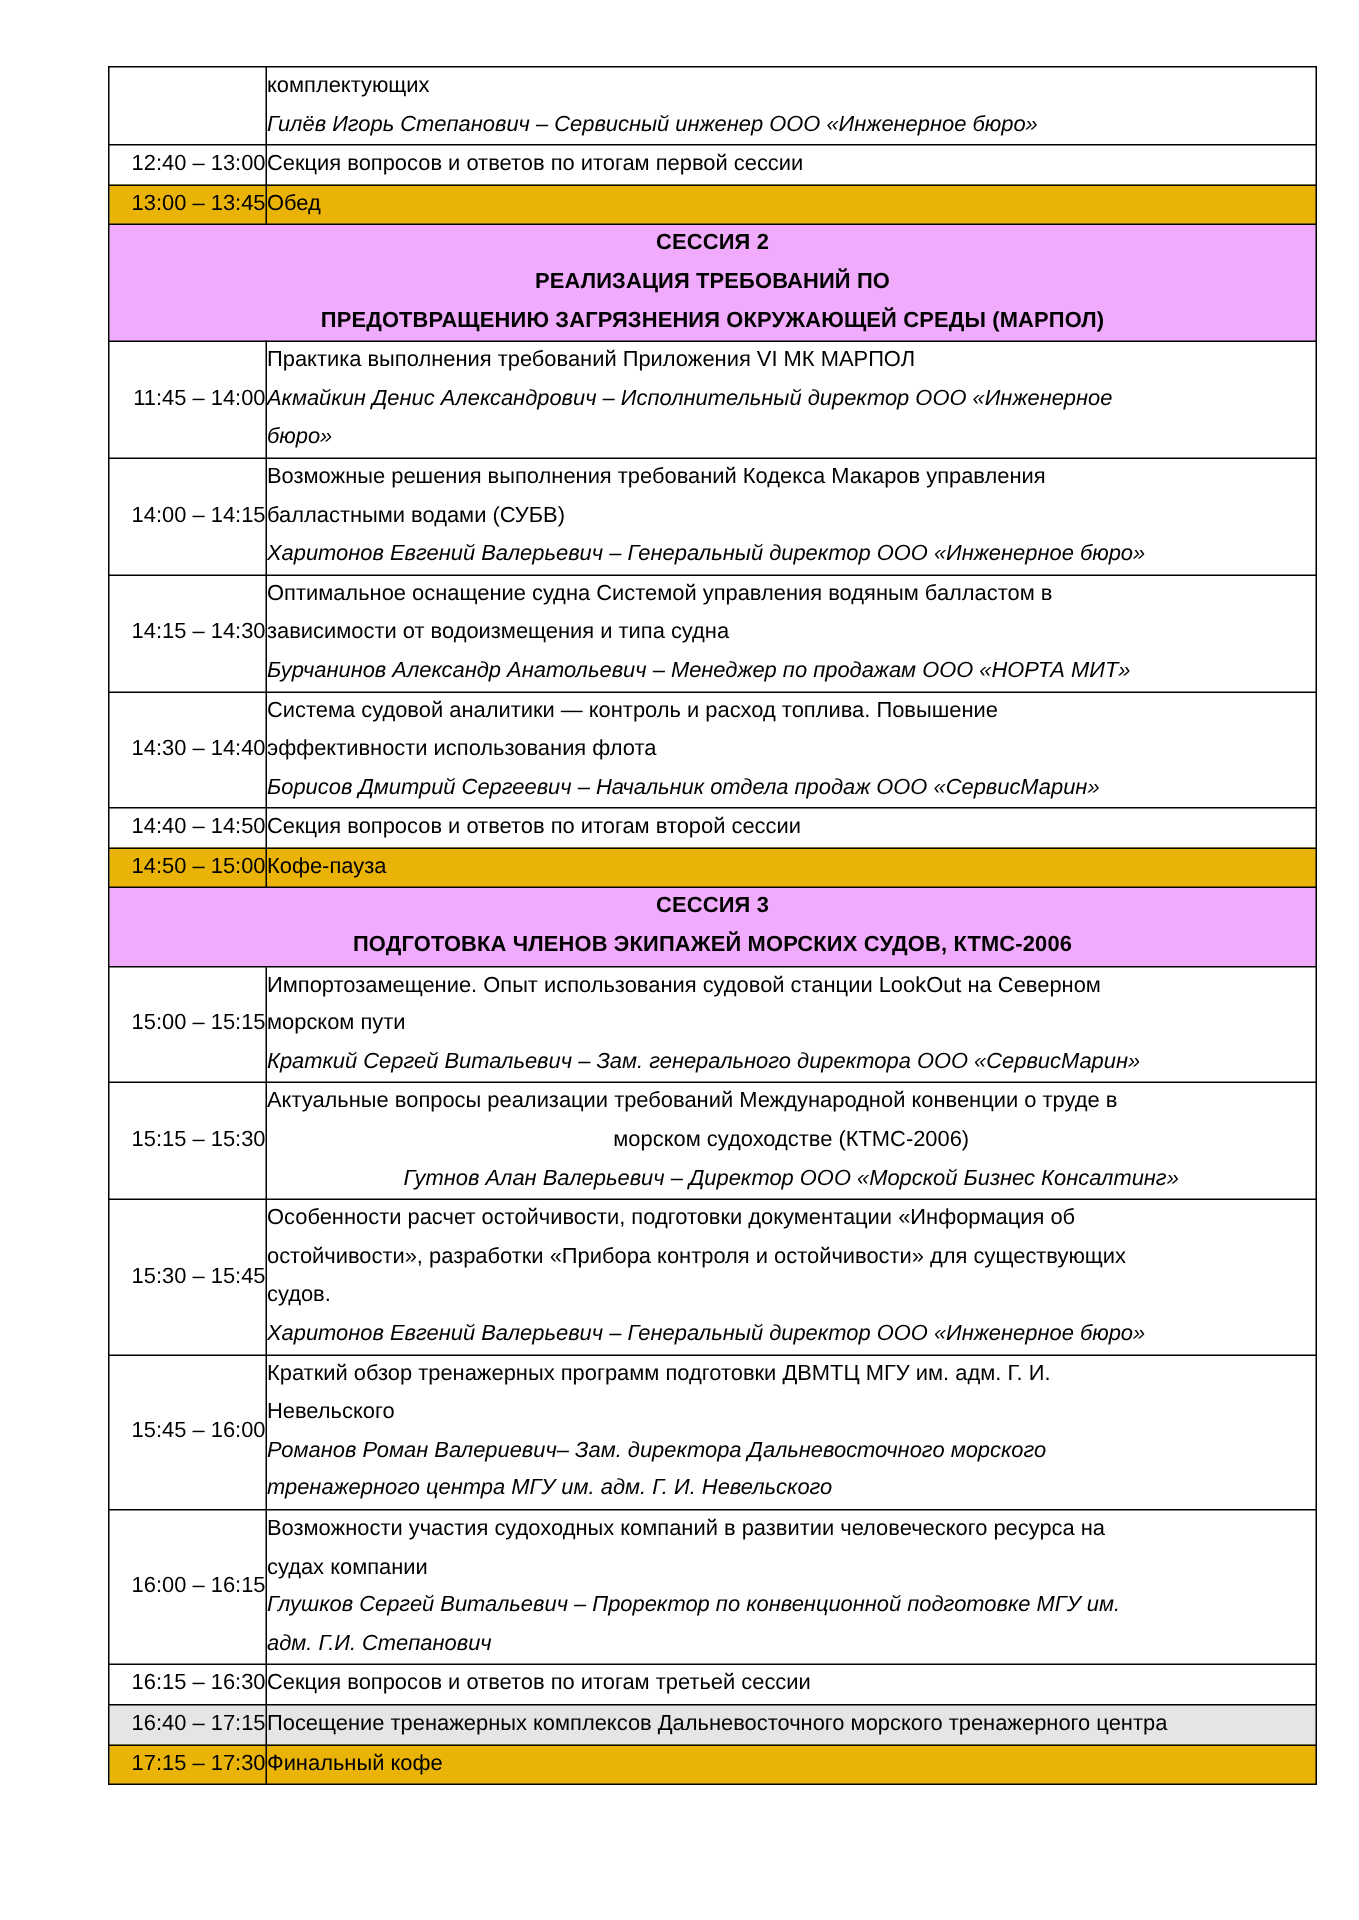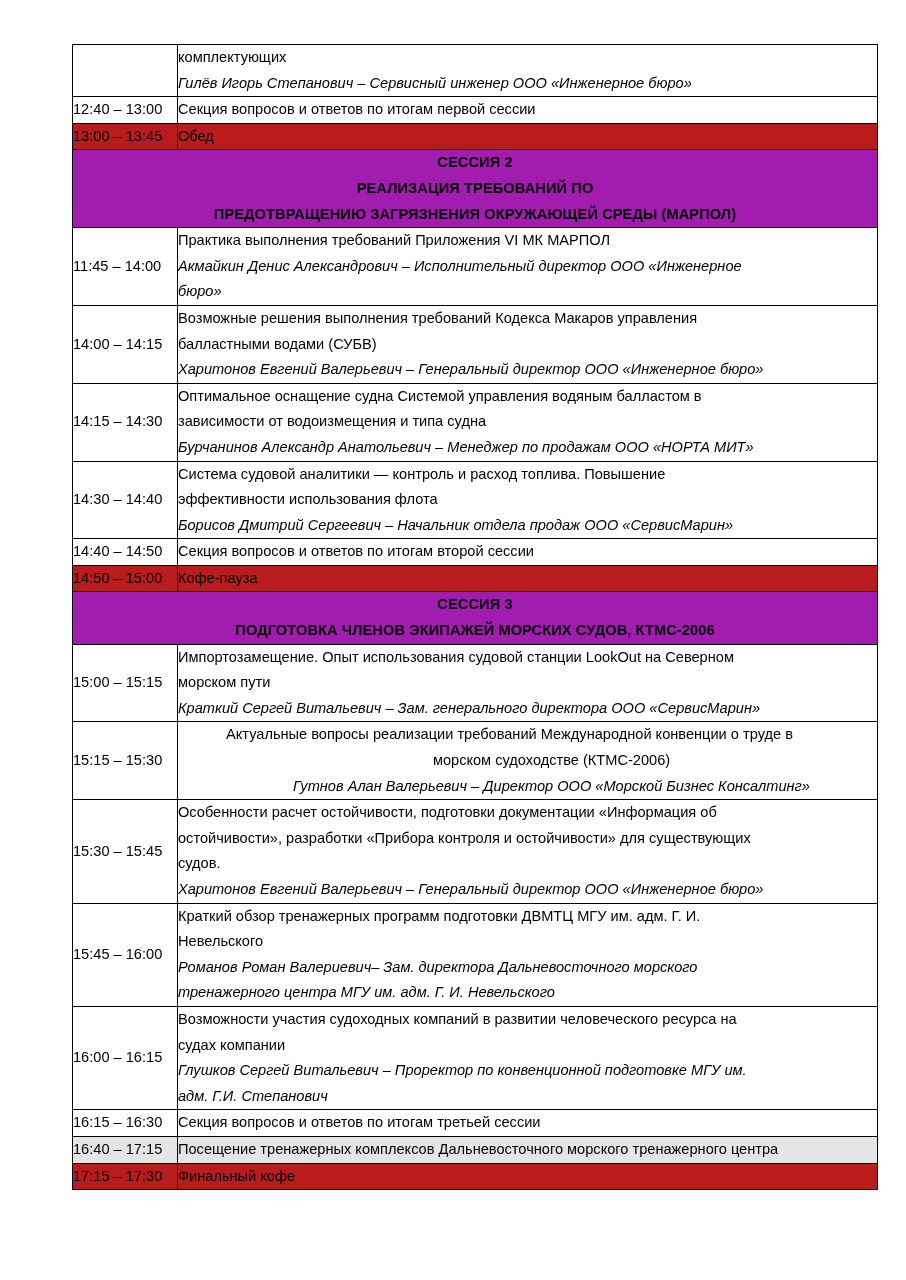--- a/index.html
+++ b/index.html
@@ -33,52 +33,51 @@
 
   table.schedule td {
     border: 1px solid #000000;
     padding: 0;
     vertical-align: middle;
     font-size: 14.6px;
     line-height: 25.6px;
   }
 
   td.time {
-    text-align: left;
+    text-align: right;
     white-space: nowrap;
     font-size: 14.6px;
     padding: 0 2px;
   }
   td.desc {
     padding: 1px 5px 1px 7px;
     vertical-align: top;
   }
   td.desc .line {
     display: block;
   }
   td.desc .spk {
     font-style: italic;
   }
   .just {
     text-align: justify;
     text-justify: inter-word;
   }
   .just .line {
     text-align: justify;
-    margin-left: 48px;
   }
   .just .line.last {
     text-align: center;
   }
 
-  tr.grey td { background: #b91c1c; }
+  tr.grey td { background: #eab308; }
   tr.blue td { background: #e5e5e5; }
 
   td.session {
-    background: #a21caf;
+    background: #f0abfc;
     text-align: center;
     font-weight: bold;
     padding: 2px 6px 3px 6px;
     line-height: 26.5px;
     font-size: 14.6px;
     letter-spacing: 0.1px;
   }
   td.session .line { display: block; }
 
   .nowrap { white-space: nowrap; }

